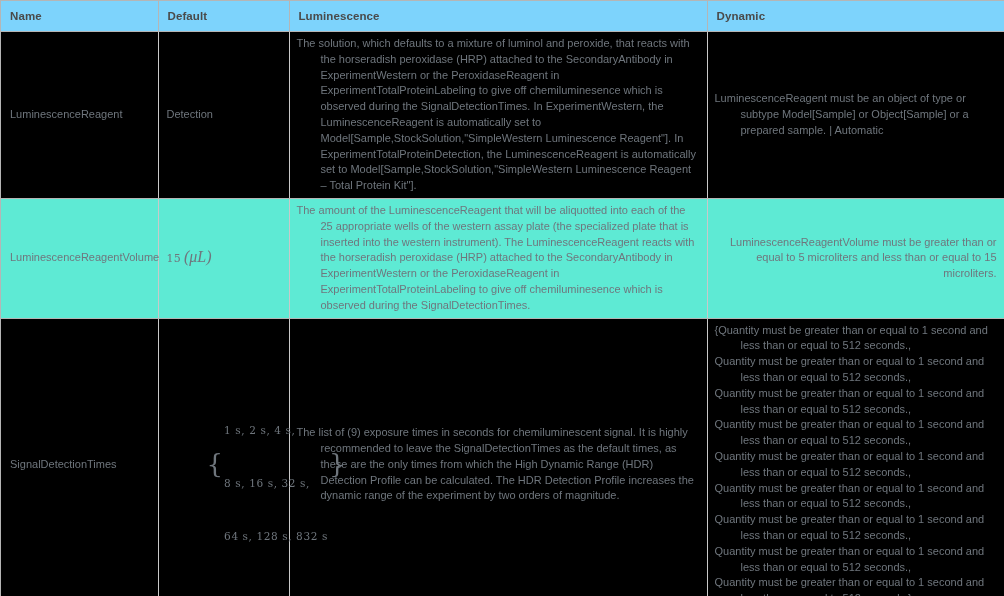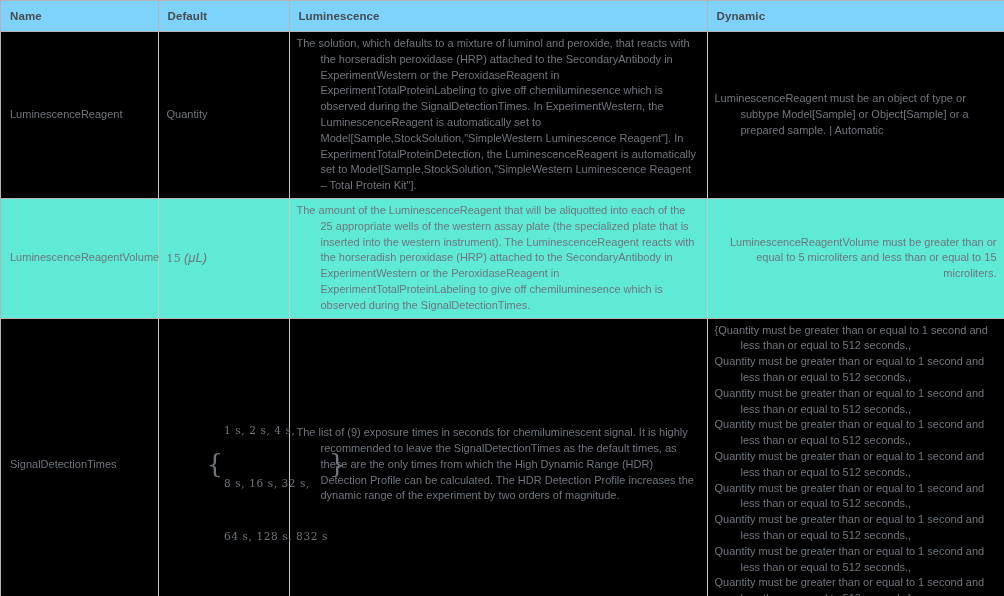--- a/index.html
+++ b/index.html
@@ -127,23 +127,23 @@
   }
   .set-line { display: block; letter-spacing: 0.6px; margin-top: 37px; }
 
   .qty-value {
     font-family: "DejaVu Serif", serif;
     font-size: 11px;
     letter-spacing: 0.2px;
     margin-top: 12px;
   }
   .qty-unit {
-    font-family: Liberation Sans, sans-serif;
+    font-family: Liberation Serif, serif;
     font-style: italic;
-    font-size: 13px;
+    font-size: 16px;
   }
 </style>
 </head>
 <body>
 
 <div class="table-wrap">
   <table class="param-table">
     <colgroup>
       <col class="col-name">
       <col class="col-default">
@@ -155,21 +155,21 @@
         <th>Name</th>
         <th>Default</th>
         <th>Luminescence</th>
         <th>Dynamic</th>
       </tr>
     </thead>
     <tbody>
 
       <tr class="row-plain">
         <td class="cell-name">LuminescenceReagent</td>
-        <td class="cell-default">Quantity</td>
+        <td class="cell-default">Detection</td>
         <td class="cell-desc">
           <span class="para">The solution, which defaults to a mixture of luminol and peroxide, that reacts with the horseradish peroxidase (HRP) attached to the SecondaryAntibody in ExperimentWestern or the PeroxidaseReagent in ExperimentTotalProteinLabeling to give off chemiluminesence which is observed during the SignalDetectionTimes. In ExperimentWestern, the LuminescenceReagent is automatically set to Model[Sample,StockSolution,"SimpleWestern Luminescence Reagent"]. In ExperimentTotalProteinDetection, the LuminescenceReagent is automatically set to Model[Sample,StockSolution,"SimpleWestern Luminescence Reagent – Total Protein Kit"].</span>
         </td>
         <td class="cell-pattern">
           <span class="pattern-block">LuminescenceReagent must be an object of type or subtype Model[Sample] or Object[Sample] or a prepared sample.  | Automatic</span>
         </td>
       </tr>
 
       <tr class="row-alt">
         <td class="cell-name">LuminescenceReagentVolume</td>

